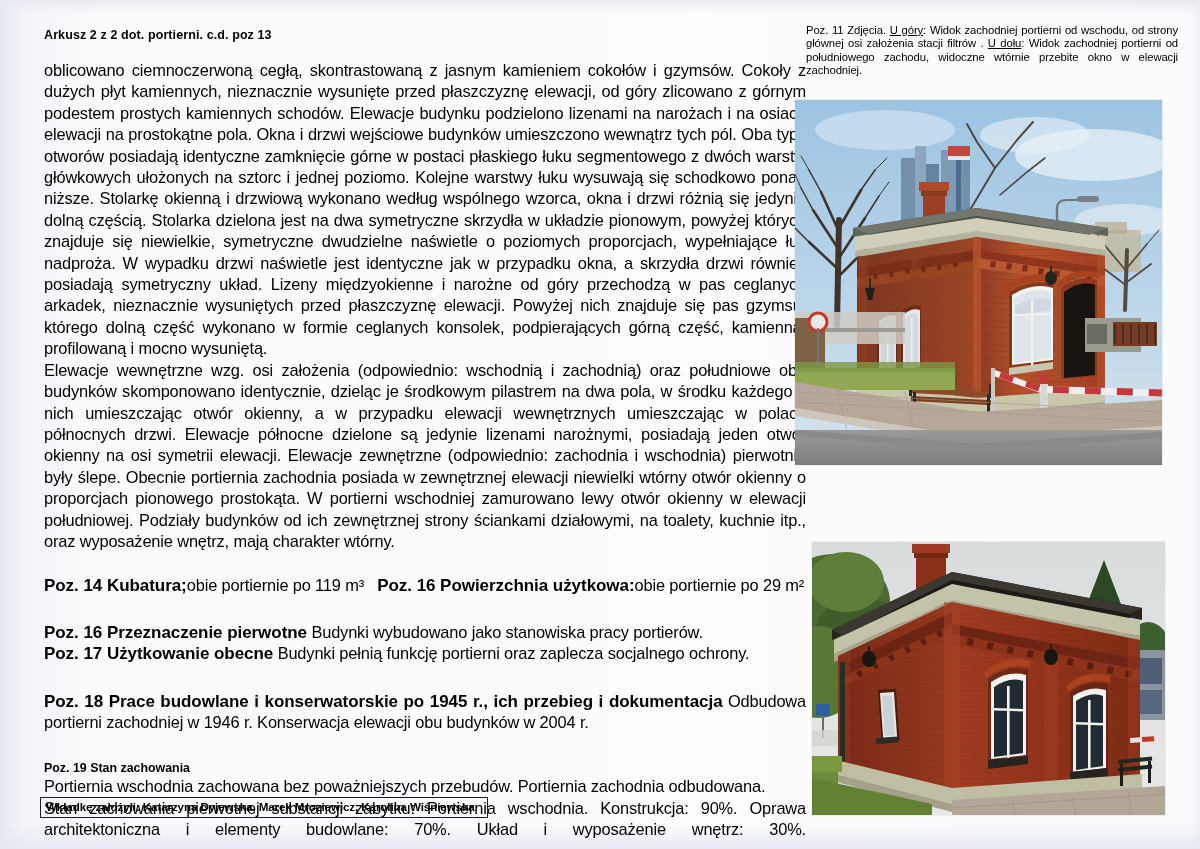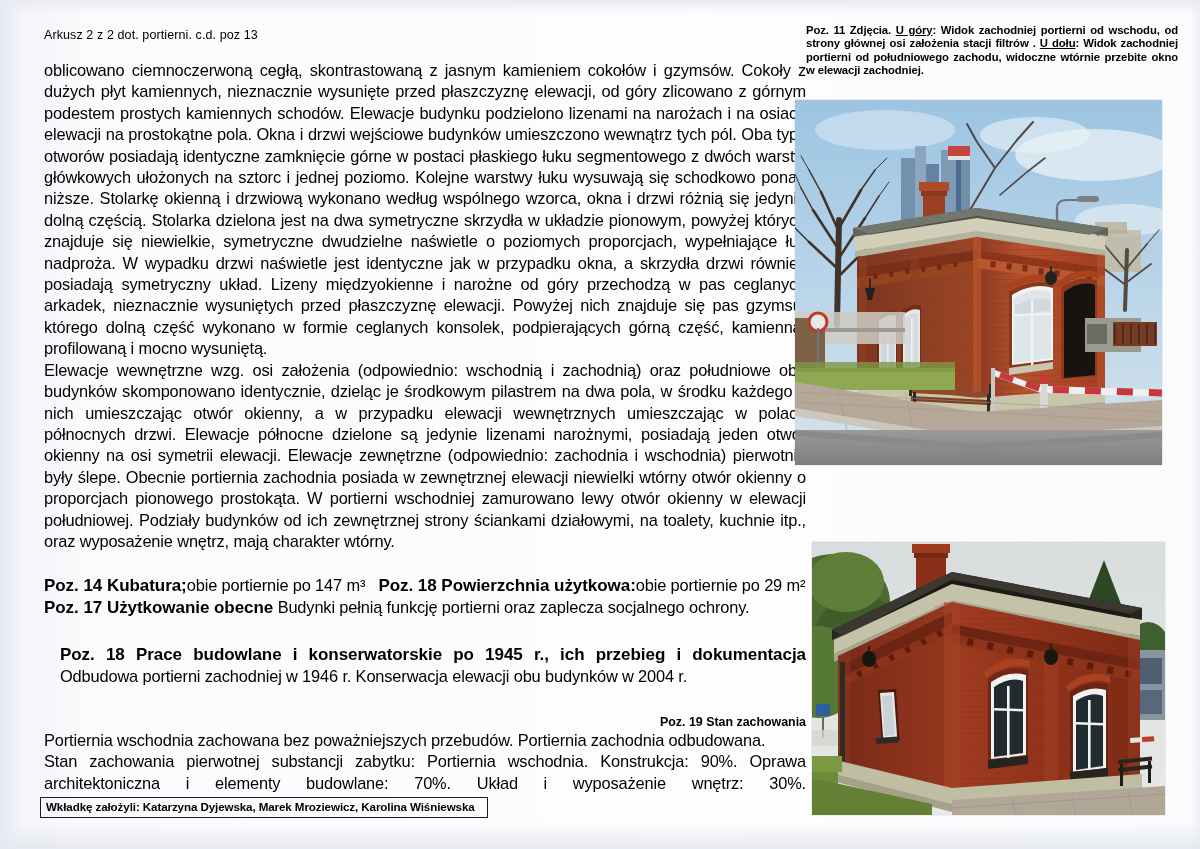--- a/index.html
+++ b/index.html
@@ -39,21 +39,21 @@
 
   
   .left-col {
     position: absolute;
     left: 44px;
     top: 28px;
     width: 762px;
   }
   .sheet-header {
     font-size: 12.5px;
-    font-weight: normal;
+    font-weight: bold;
     letter-spacing: .1px;
     margin-bottom: 18px;
   }
   .body-par {
     font-size: 16.4px;
     line-height: 21.4px;
     text-align: justify;
     margin: 0;
     letter-spacing: -0.15px;
   }
@@ -68,26 +68,25 @@
   .poz-label {
     font-size: 17px;
     font-weight: bold;
     letter-spacing: -0.05px;
   }
   .poz-label-block {
     display: block;
     font-size: 12.4px;
     font-weight: bold;
     margin-bottom: 1px;
-    text-align: right;
   }
   .sp-14 { margin-top: 23px; }
   .sp-16 { margin-top: 25px; }
   .sp-17 { }
-  .sp-18 { margin-top: 26px; margin-left: 16px; }
+  .sp-18 { margin-top: 26px; }
   .sp-19 { margin-top: 28px; }
 
   .plain-line {
     font-size: 16.4px;
     line-height: 21.4px;
     letter-spacing: -0.15px;
   }
   .just-line { text-align: justify; text-align-last: justify; }
 
   
@@ -111,21 +110,21 @@
 
   
   .right-col {
     position: absolute;
     left: 806px;
     top: 24px;
     width: 372px;
   }
   .photo-caption {
     font-size: 11.3px;
-    font-weight: bold;
+    font-weight: normal;
     line-height: 13.4px;
     text-align: justify;
     letter-spacing: -0.1px;
   }
   .photo-caption .u { text-decoration: underline; }
 
   
   .photo {
     position: absolute;
     overflow: hidden;
@@ -154,23 +153,26 @@
 
 <div class="left-col">
 
   <div class="sheet-header">Arkusz  2 z 2 dot. portierni.  c.d. poz 13</div>
 
   <p class="body-par">oblicowano ciemnoczerwoną cegłą, skontrastowaną z jasnym kamieniem cokołów i gzymsów. Cokoły z dużych płyt kamiennych, nieznacznie wysunięte przed płaszczyznę elewacji, od góry zlicowano z górnym podestem prostych kamiennych schodów. Elewacje budynku podzielono lizenami na narożach i na osiach elewacji na prostokątne pola. Okna i drzwi wejściowe budynków umieszczono wewnątrz tych pól. Oba typy otworów posiadają identyczne zamknięcie górne w postaci płaskiego łuku segmentowego z dwóch warstw główkowych ułożonych na sztorc i jednej poziomo. Kolejne warstwy łuku wysuwają się schodkowo ponad niższe. Stolarkę okienną i drzwiową wykonano według wspólnego wzorca, okna i drzwi różnią się jedynie dolną częścią. Stolarka dzielona jest na dwa symetryczne skrzydła w układzie pionowym, powyżej których znajduje się niewielkie, symetryczne dwudzielne naświetle o poziomych proporcjach, wypełniające łuk nadproża. W wypadku drzwi naświetle jest identyczne jak w przypadku okna, a skrzydła drzwi również posiadają symetryczny układ. Lizeny międzyokienne i narożne od góry przechodzą w pas ceglanych arkadek, nieznacznie wysuniętych przed płaszczyznę elewacji. Powyżej nich znajduje się pas gzymsu, którego dolną część wykonano w formie ceglanych konsolek, podpierających górną część, kamienną, profilowaną i mocno wysuniętą.</p>
 
   <p class="body-par">Elewacje wewnętrzne wzg. osi założenia (odpowiednio: wschodnią i zachodnią) oraz południowe obu budynków skomponowano identycznie, dzieląc je środkowym pilastrem na dwa pola, w środku każdego z nich umieszczając otwór okienny, a w przypadku elewacji wewnętrznych umieszczając w polach północnych drzwi. Elewacje północne dzielone są jedynie lizenami narożnymi, posiadają jeden otwór okienny na osi symetrii elewacji. Elewacje zewnętrzne (odpowiednio: zachodnia i wschodnia) pierwotnie były ślepe. Obecnie portiernia zachodnia posiada w zewnętrznej elewacji niewielki wtórny otwór okienny o proporcjach pionowego prostokąta. W portierni wschodniej zamurowano lewy otwór okienny w elewacji południowej.  Podziały budynków od ich zewnętrznej strony ściankami działowymi, na toalety, kuchnie itp., oraz wyposażenie wnętrz, mają charakter wtórny.</p>
 
   <div class="poz-block sp-14">
-    <span class="poz-label">Poz. 14 Kubatura;</span><span>obie portiernie po 147 m³</span>&nbsp;&nbsp;&nbsp;<span class="poz-label">Poz. 18 Powierzchnia użytkowa:</span><span>obie portiernie po 29 m²</span>
+    <span class="poz-label">Poz. 14 Kubatura;</span><span>obie portiernie po 119 m³</span>&nbsp;&nbsp;&nbsp;<span class="poz-label">Poz. 16 Powierzchnia użytkowa:</span><span>obie portiernie po 29 m²</span>
   </div>
 
+  <div class="poz-block sp-16">
+    <span class="poz-label">Poz. 16 Przeznaczenie pierwotne</span> <span>Budynki wybudowano jako stanowiska pracy portierów.</span>
+  </div>
 
   <div class="poz-block sp-17">
     <span class="poz-label">Poz. 17 Użytkowanie obecne</span> <span>Budynki pełnią funkcję portierni oraz zaplecza socjalnego ochrony.</span>
   </div>
 
   <div class="poz-block sp-18">
     <span class="poz-label">Poz. 18 Prace budowlane i konserwatorskie po 1945 r., ich przebieg i dokumentacja</span> <span>Odbudowa portierni zachodniej w 1946 r. Konserwacja elewacji obu budynków w 2004 r.</span>
   </div>
 
   <div class="sp-19">

